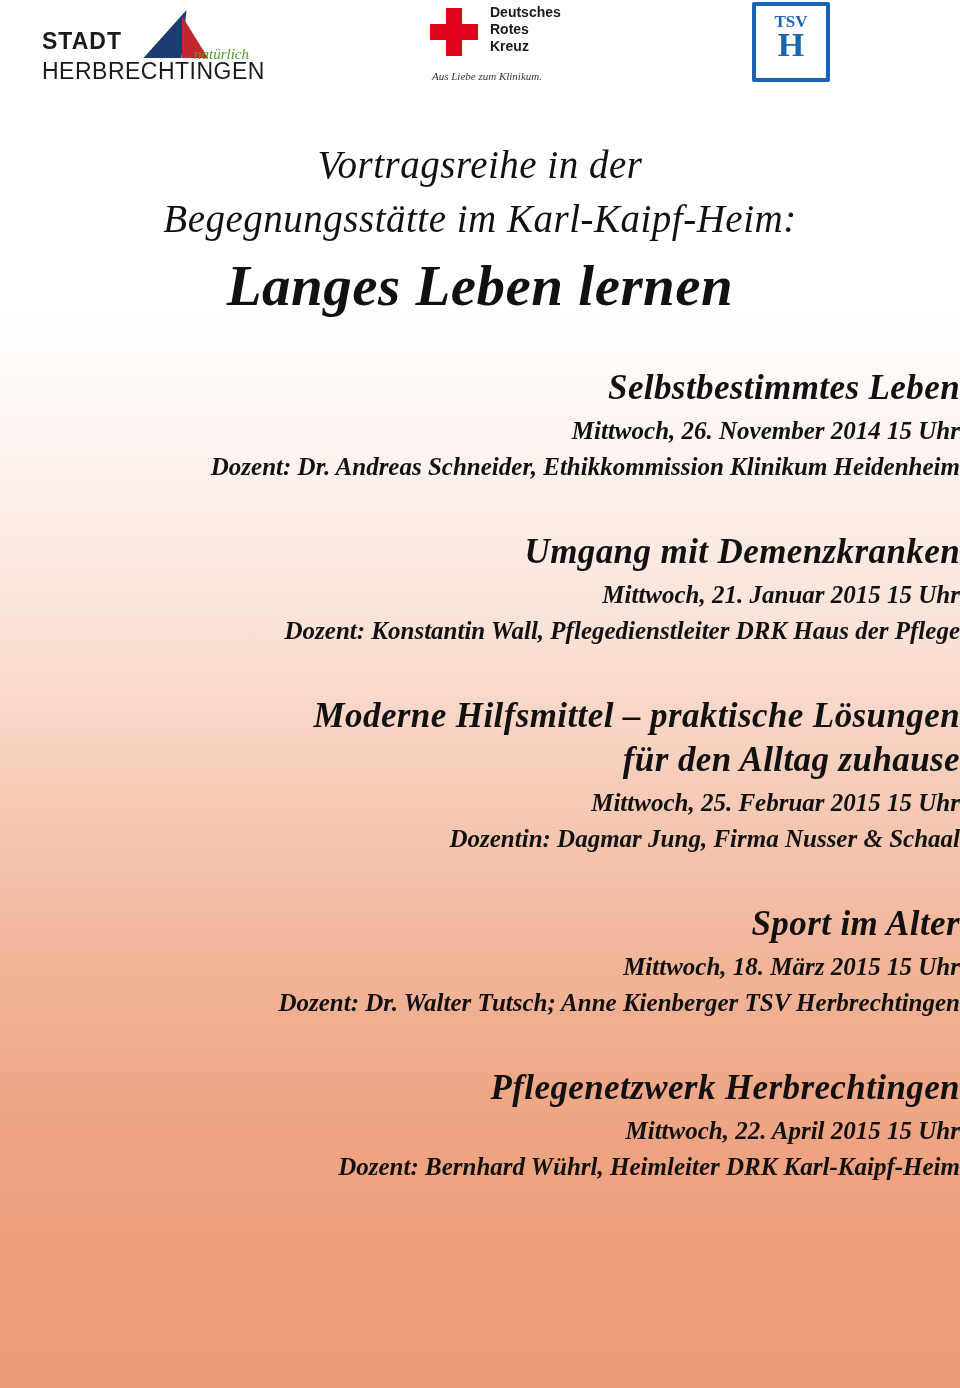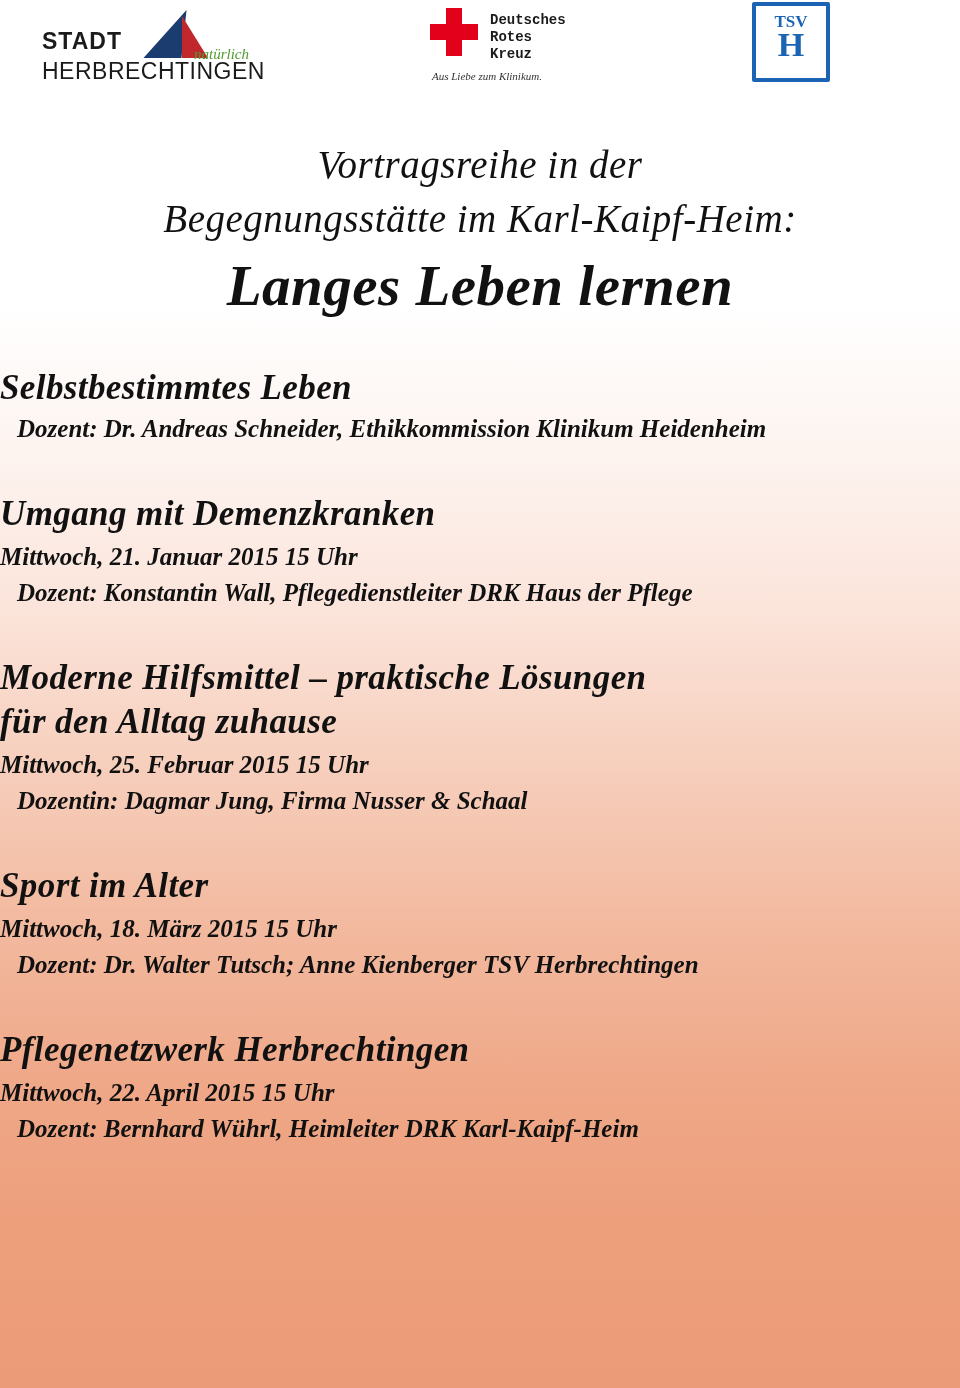--- a/index.html
+++ b/index.html
@@ -117,22 +117,22 @@
     position: absolute;
     left: 16px;
     top: 0;
     width: 16px;
     height: 48px;
     background: #e2001a;
   }
   .logo-drk .drk-words {
     position: absolute;
     left: 60px;
-    top: 8px;
-    font-family: Liberation Mono, monospace;
+    top: 0px;
+    font-family: Liberation Sans, sans-serif;
     font-weight: bold;
     font-size: 14px;
     line-height: 17px;
     color: #1b1b1b;
   }
   .logo-drk .drk-claim {
     position: absolute;
     left: 2px;
     top: 66px;
     font-family: "Liberation Serif", serif;
@@ -197,21 +197,21 @@
     line-height: 72px;
     letter-spacing: 0.5px;
     margin-top: 4px;
   }
 
   
   .talks {
     margin-top: 44px;
   }
   .talk {
-    text-align: left;
+    text-align: right;
     margin-bottom: 46px;
   }
   .talk-title {
     font-family: "Liberation Serif", serif;
     font-weight: bold;
     font-style: italic;
     font-size: 35px;
     line-height: 44px;
     letter-spacing: 0.4px;
   }
@@ -271,20 +271,21 @@
   <div class="head-block">
     <div class="head-line">Vortragsreihe in der</div>
     <div class="head-line">Begegnungsstätte im Karl-Kaipf-Heim:</div>
     <div class="head-main">Langes Leben lernen</div>
   </div>
 
   <div class="talks">
 
     <div class="talk">
       <div class="talk-title">Selbstbestimmtes Leben</div>
+      <div class="talk-date">Mittwoch, 26. November 2014  15 Uhr</div>
       <div class="talk-speaker">Dozent: Dr. Andreas Schneider, Ethikkommission Klinikum Heidenheim</div>
     </div>
 
     <div class="talk">
       <div class="talk-title">Umgang mit Demenzkranken</div>
       <div class="talk-date">Mittwoch, 21. Januar 2015  15 Uhr</div>
       <div class="talk-speaker">Dozent: Konstantin Wall, Pflegedienstleiter DRK Haus der Pflege</div>
     </div>
 
     <div class="talk">

